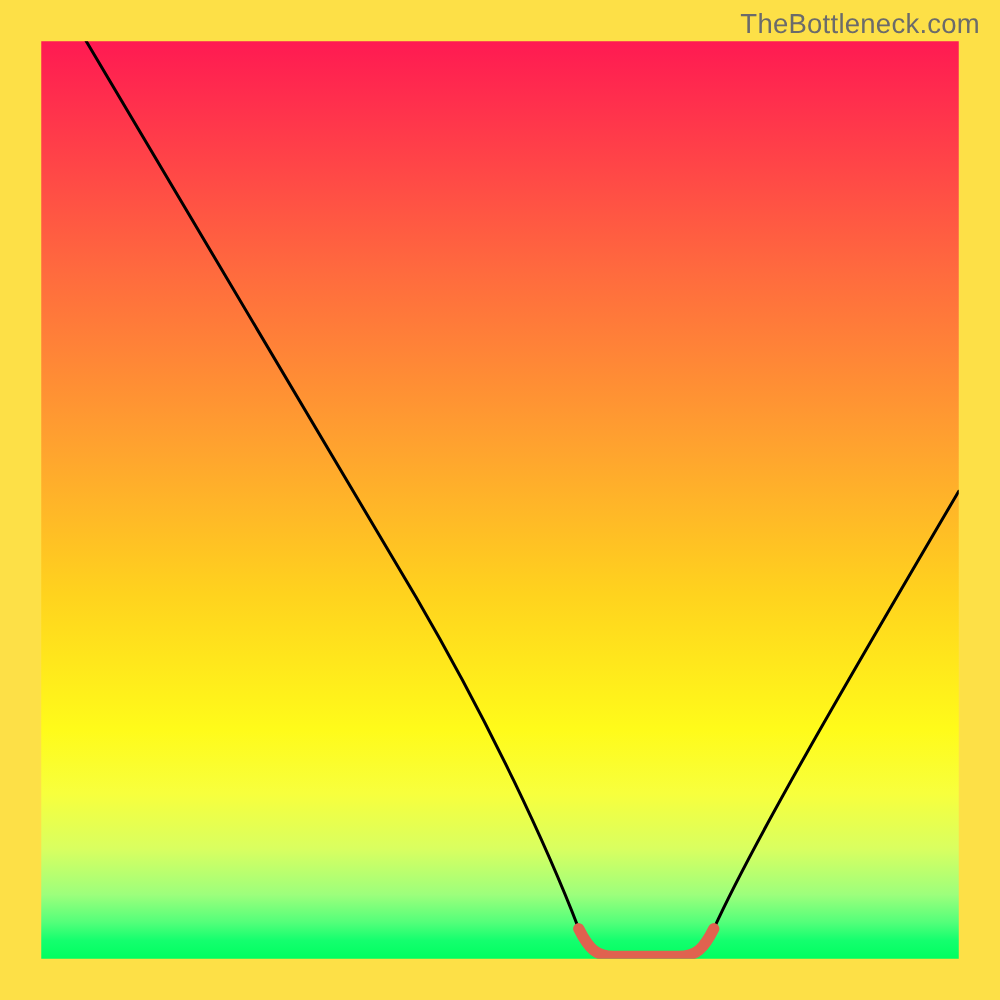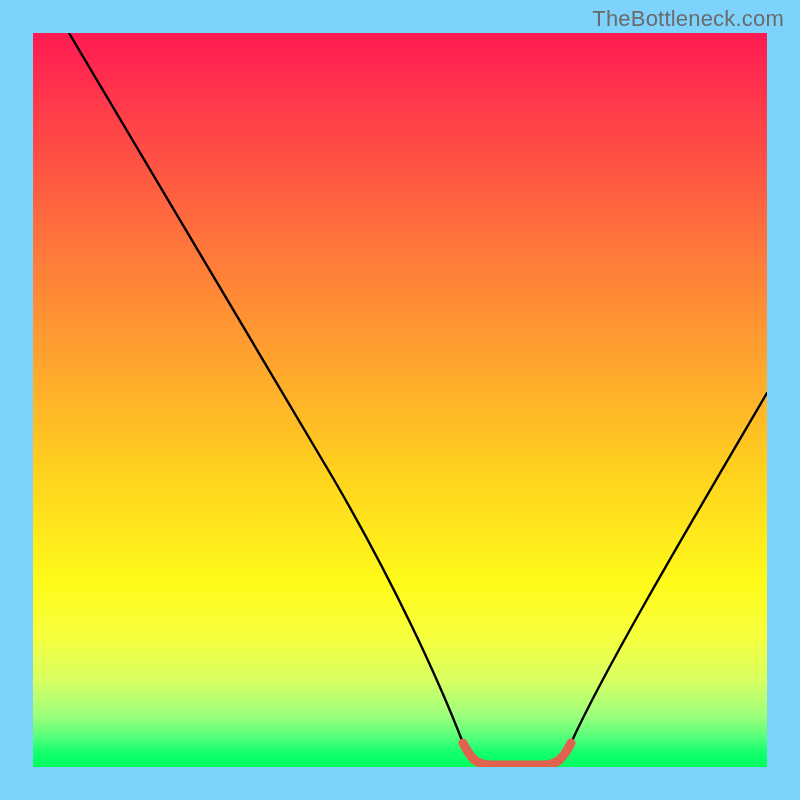--- a/index.html
+++ b/index.html
@@ -10,21 +10,21 @@
     background: #000;
     overflow: hidden;
     font-family: Arial, Helvetica, sans-serif;
   }
   .frame {
     position: absolute;
     left: 0;
     top: 0;
     width: 800px;
     height: 800px;
-    background: #7dd3fc;
+    background: #fde047;
   }
   .plot {
     position: absolute;
     left: 33px;
     top: 33px;
     width: 734px;
     height: 734px;
     background: linear-gradient(to bottom,
       #ff1a52 0%,
       #ff3a4a 10%,

